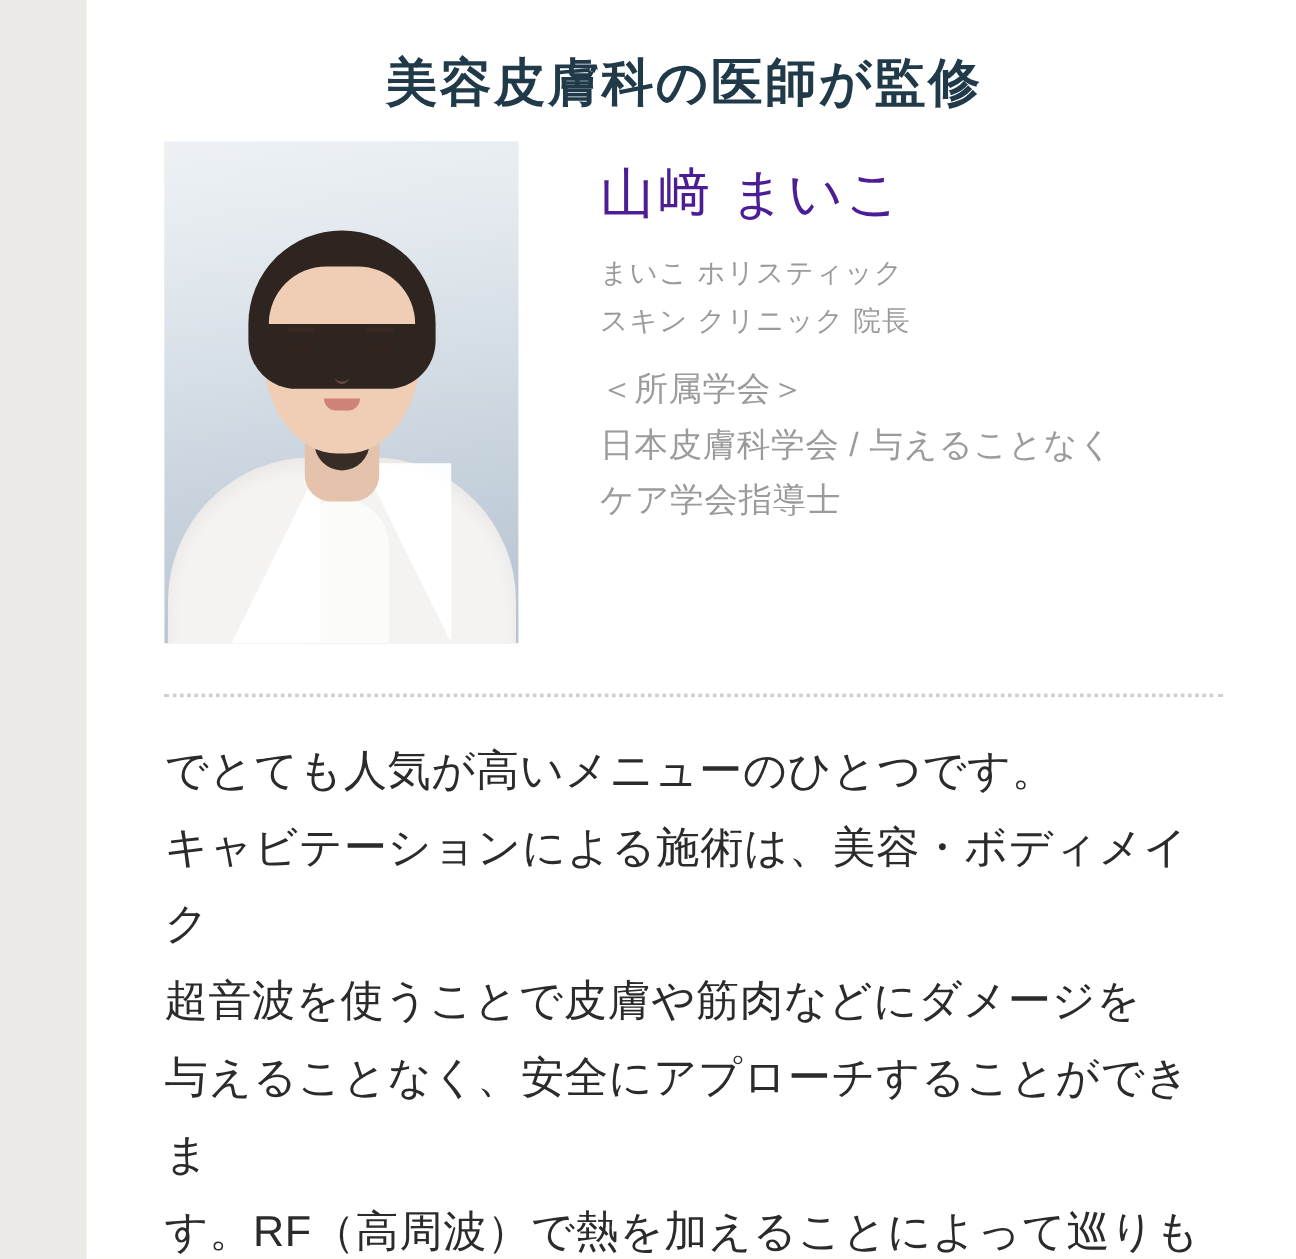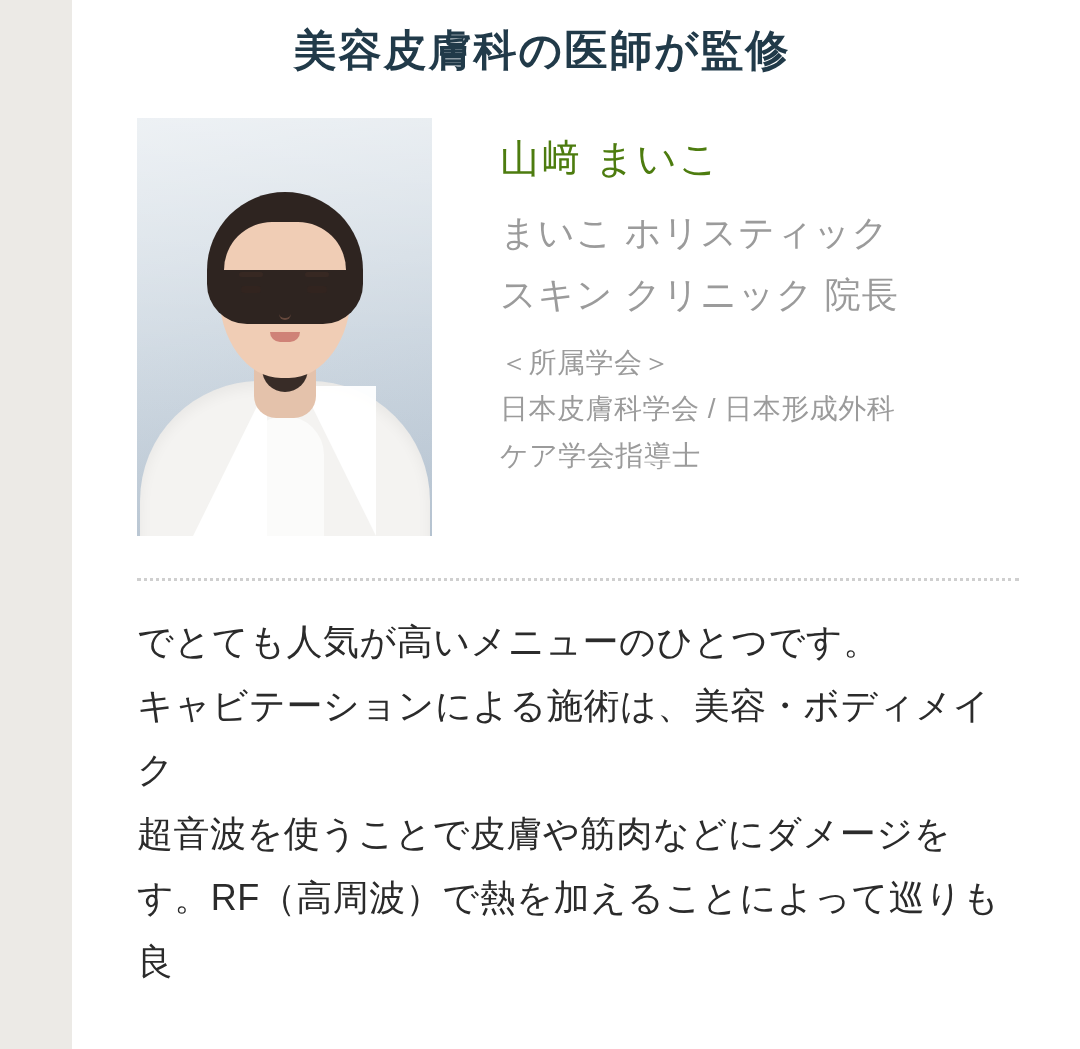--- a/index.html
+++ b/index.html
@@ -26,28 +26,29 @@
     position: absolute;
     left: 0;
     top: 0;
     width: 72px;
     height: 1049px;
     background: #eceae6;
   }
   .heading {
     position: absolute;
     left: 0;
-    top: 22px;
+    top: 40px;
     width: 940px;
     text-align: center;
     font-size: 43px;
     font-weight: bold;
     color: #213a49;
     letter-spacing: 2px;
     white-space: nowrap;
+    padding-left: 28px;
   }
   .profile {
     position: absolute;
     left: 65px;
     top: 118px;
     width: 900px;
   }
   .portrait {
     position: absolute;
     left: 0;
@@ -195,28 +196,28 @@
     border-bottom: 2px solid rgba(160,110,90,.5);
     border-radius: 0 0 8px 8px;
   }
   .info {
     position: absolute;
     left: 363px;
     top: 0;
     width: 520px;
   }
   .doctor-name {
-    font-size: 39px;
-    color: #4d7c0f;
+    font-size: 45px;
+    color: #4c1d95;
     letter-spacing: 2px;
     margin: 14px 0 0 0;
     white-space: nowrap;
   }
   .doctor-title {
-    font-size: 36px;
+    font-size: 23px;
     color: #9b9b9b;
     line-height: 1.72;
     margin-top: 16px;
     letter-spacing: 1px;
   }
   .society-block {
     font-size: 28px;
     color: #9b9b9b;
     line-height: 1.66;
     margin-top: 14px;
@@ -272,30 +273,31 @@
     </div>
 
     <div class="info">
       <div class="doctor-name">山﨑 まいこ</div>
       <div class="doctor-title">
         <div>まいこ ホリスティック</div>
         <div>スキン クリニック 院長</div>
       </div>
       <div class="society-block">
         <div>＜所属学会＞</div>
-        <div>日本皮膚科学会 / 日本形成外科</div>
+        <div>日本皮膚科学会 / 与えることなく</div>
         <div>ケア学会指導士</div>
       </div>
     </div>
 
   </div>
 
   <div class="divider"></div>
 
   <div class="body-text">
     <p>でとても人気が高いメニューのひとつです。</p>
     <p>キャビテーションによる施術は、美容・ボディメイク</p>
     <p>超音波を使うことで皮膚や筋肉などにダメージを</p>
+    <p>与えることなく、安全にアプローチすることができま</p>
     <p>す。RF（高周波）で熱を加えることによって巡りも良</p>
 
   </div>
 
 </div>
 
 </body></html>

